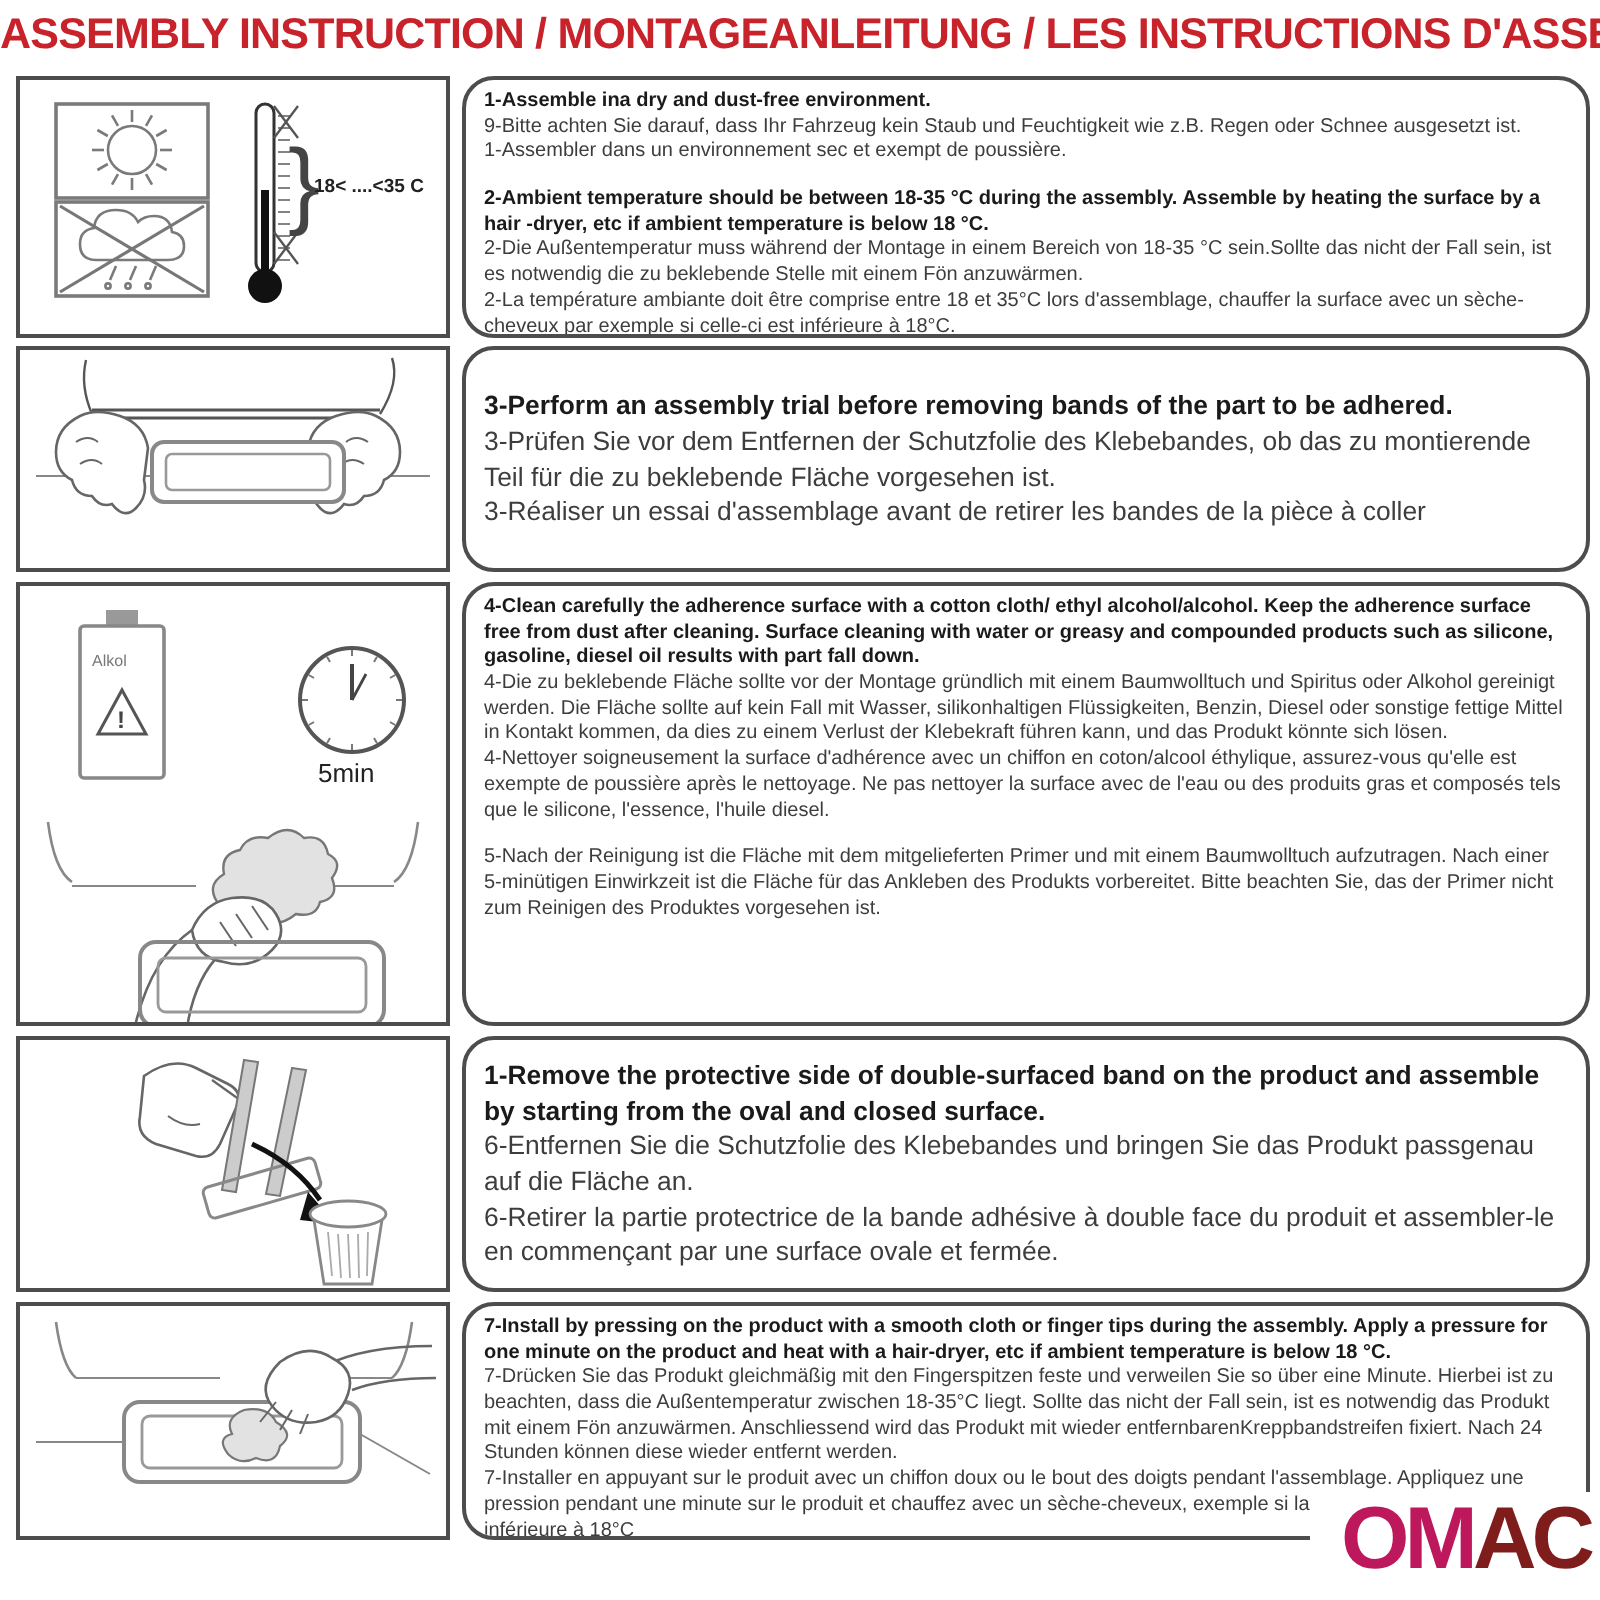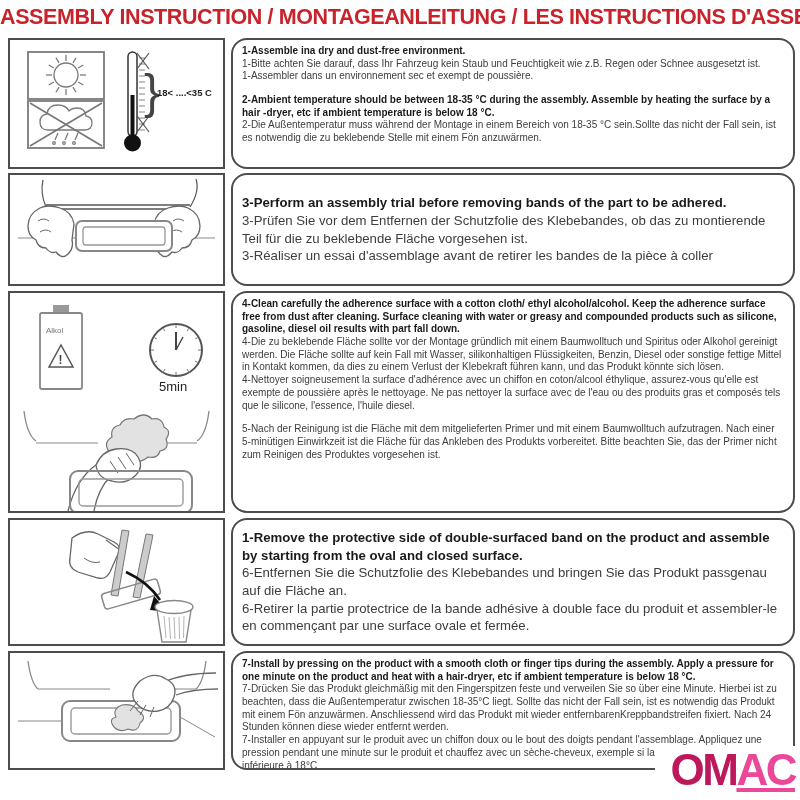--- a/index.html
+++ b/index.html
@@ -28,21 +28,21 @@
   .gap { height:11px; }
   .vcenter { display:flex; flex-direction:column; justify-content:center; }
   .narrow { max-width:530px; }
   svg { display:block; }
   .logo {
     position:absolute; top:746px; right:3px; background:#fff;
     padding:2px 2px 8px 16px; font-weight:800; font-size:44px;
     letter-spacing:-2.5px; line-height:1; white-space:nowrap;
   }
   .logo .lb { color:#be185d; }
-  .logo .lr { color:#ec4899;text-decoration:underline; }
+  .logo .lr { color:#7f1d1d; }
 </style>
 </head>
 <body>
 
 <div class="title">ASSEMBLY INSTRUCTION / MONTAGEANLEITUNG / LES INSTRUCTIONS D'ASSEMBLAGE</div>
 
 <div class="cell img-cell r1">
   <svg width="213" height="127" viewBox="0 0 213 127">
     <g stroke="#7a7a7a" fill="none" stroke-width="1.8">
       <rect x="18" y="12" width="76" height="47"></rect>
@@ -101,25 +101,26 @@
         <line x1="127" y1="76" x2="139" y2="92"></line>
           <line x1="139" y1="76" x2="127" y2="92"></line>
       </g>
     </g>
     <text x="134" y="68" font-size="48" fill="#444">}</text>
     <text x="147" y="56" font-size="9.5" font-weight="bold" fill="#222">18&lt; ....&lt;35 C</text>
   </svg>
 </div>
 <div class="cell txt-cell r1 small">
   <p class="en">1-Assemble ina dry and dust-free environment.</p>
-  <p class="de">1-Bitte achten Sie darauf, dass Ihr Fahrzeug kein Staub und Feuchtigkeit wie z.B. Regen oder Schnee ausgesetzt ist.</p>
+  <p class="de">9-Bitte achten Sie darauf, dass Ihr Fahrzeug kein Staub und Feuchtigkeit wie z.B. Regen oder Schnee ausgesetzt ist.</p>
   <p class="fr">1-Assembler dans un environnement sec et exempt de poussière.</p>
   <div class="gap"></div>
   <p class="en">2-Ambient temperature should be between 18-35 °C  during the assembly. Assemble by heating the surface by a hair -dryer, etc if ambient temperature is below 18 °C.</p>
   <p class="de">2-Die Außentemperatur muss während der Montage in einem Bereich von 18-35 °C  sein.Sollte das nicht der Fall sein, ist es notwendig die zu beklebende Stelle mit einem Fön anzuwärmen.</p>
+  <p class="fr">2-La température ambiante doit être comprise entre 18 et 35°C lors d'assemblage, chauffer la surface avec un sèche-cheveux par exemple si celle-ci est inférieure à 18°C.</p>
 </div>
 
 <div class="cell img-cell r2">
   <svg width="213" height="109" viewBox="0 0 213 109">
     <line x1="8" y1="63" x2="205" y2="63" stroke="#888" stroke-width="1"></line>
     <g stroke="#555" stroke-width="1.6" fill="none">
       <line x1="36" y1="30" x2="180" y2="30"></line>
         <line x1="36" y1="34" x2="180" y2="34"></line>
       <path d="M36,32 Q30,18 33,5" stroke-width="1.2"></path>
       <path d="M180,32 Q190,16 186,4" stroke-width="1.2"></path>

